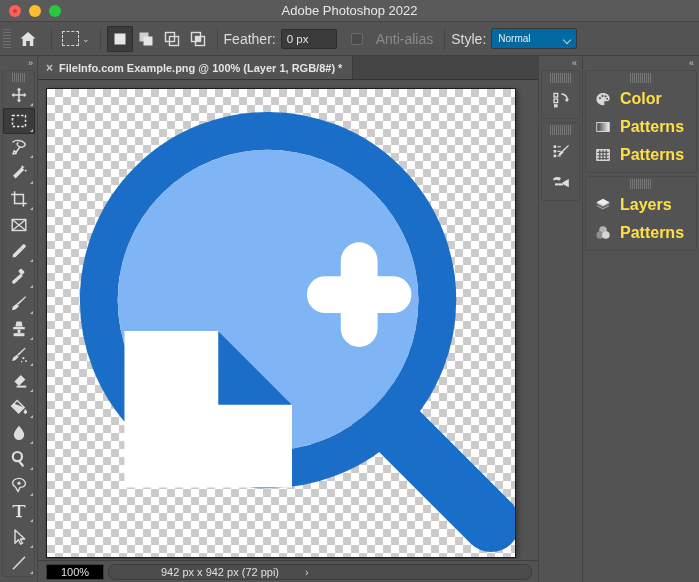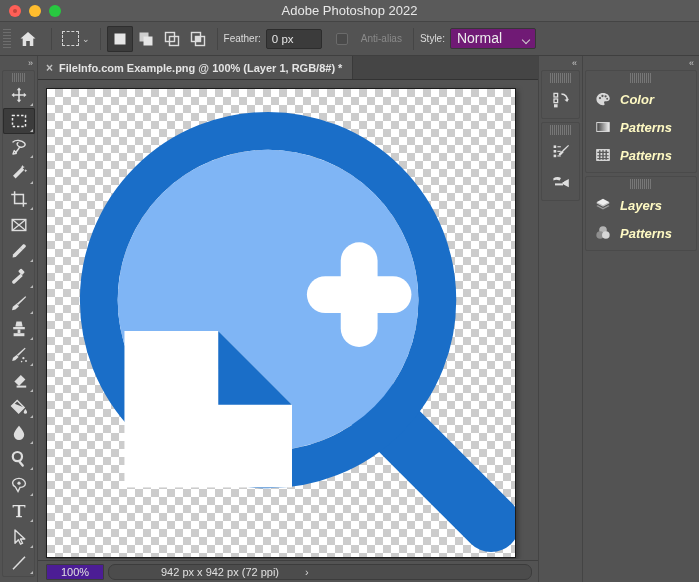--- a/index.html
+++ b/index.html
@@ -69,43 +69,43 @@
     border-radius: 1px;
   }
   .caret { font-size: 9px; color: #cfcfcf; }
   .boolgroup { display: flex; align-items: center; }
   .boolbtn {
     width: 26px; height: 26px;
     display: flex; align-items: center; justify-content: center;
     border-radius: 2px;
   }
   .boolbtn.active { background: #3c3c3c; box-shadow: inset 0 0 0 1px #2e2e2e; }
-  .ob-label { font-size: 10px; color: #dcdcdc; margin-right: 5px; white-space: nowrap; }
+  .ob-label { font-size: 14px; color: #dcdcdc; margin-right: 5px; white-space: nowrap; }
   .ob-label.dim { color: #8a8a8a; margin-left: 8px; }
   .ob-input {
     width: 56px; height: 20px;
     background: #3b3b3b;
     border: 1px solid #2c2c2c;
     border-radius: 2px;
     color: #e6e6e6; font-size: 11.5px;
     padding: 0 5px; line-height: 18px;
   }
   .ob-check {
     width: 12px; height: 12px;
     border: 1px solid #6b6b6b;
     background: #4a4a4a;
     border-radius: 2px; margin-right: 5px;
   }
   .ob-select {
     position: relative;
     width: 86px; height: 21px;
-    background: #701a75;
+    background: #0369a1;
     border: 1px solid #373737;
     border-radius: 2px;
-    color: #ececec; font-size: 14px;
+    color: #ececec; font-size: 10px;
     padding: 0 16px 16px 6px; line-height: 19px;
   }
   .ob-select::after {
     content: ""; position: absolute; right: 6px; top: 8px;
     width: 5px; height: 5px;
     border-right: 1.4px solid #d0d0d0;
     border-bottom: 1.4px solid #d0d0d0;
     transform: rotate(45deg);
   }
 
@@ -189,21 +189,21 @@
   .statusbar {
     position: absolute; left: 0; bottom: 0;
     width: 500px; height: 22px;
     background: #535353;
     border-top: 1px solid #3f3f3f;
     display: flex; align-items: center;
     font-size: 11px; color: #e0e0e0;
   }
   .zoomfield {
     width: 58px; height: 16px; margin-left: 8px;
-    background: #4c1d95; border: 1px solid #3c3c3c;
+    background: #000000; border: 1px solid #3c3c3c;
     line-height: 14px; text-align: center; border-radius: 1px;
   }
   .dimfield {
     flex: 1; height: 16px; margin: 0 6px 0 4px;
     background: #4c4c4c; border: 1px solid #3c3c3c;
     border-radius: 7px;
     display: flex; align-items: center;
     padding: 0 8px;
   }
   .dimtext { flex: 0 0 auto; padding-left: 44px; }
@@ -236,21 +236,21 @@
     padding-bottom: 3px;
   }
   .g-grip {
     height: 10px; width: 22px; margin: 2px auto 2px;
     background-image: repeating-linear-gradient(to right, #777 0 1px, transparent 1px 2px);
   }
   .panel-row {
     display: flex; align-items: center; gap: 9px;
     height: 28px; padding-left: 9px;
   }
-  .panel-row .lbl { font-size: 13px; font-weight: bold; color: #fef9c3; font-style: italic; }
+  .panel-row .lbl { font-size: 16px; font-weight: bold; color: #fde047; }
   .mini-row {
     display: flex; align-items: center; justify-content: center;
     height: 30px;
   }
   .icn { width: 18px; height: 18px; display: block; }
   .icn-sm { width: 16px; height: 16px; display: block; }
 </style>
 </head>
 <body>
 

